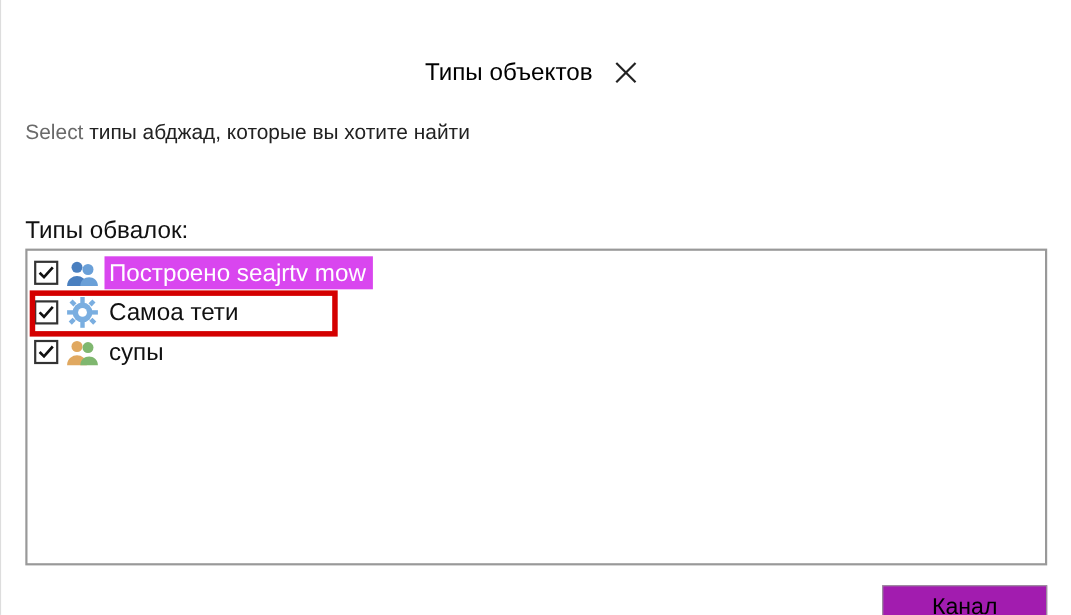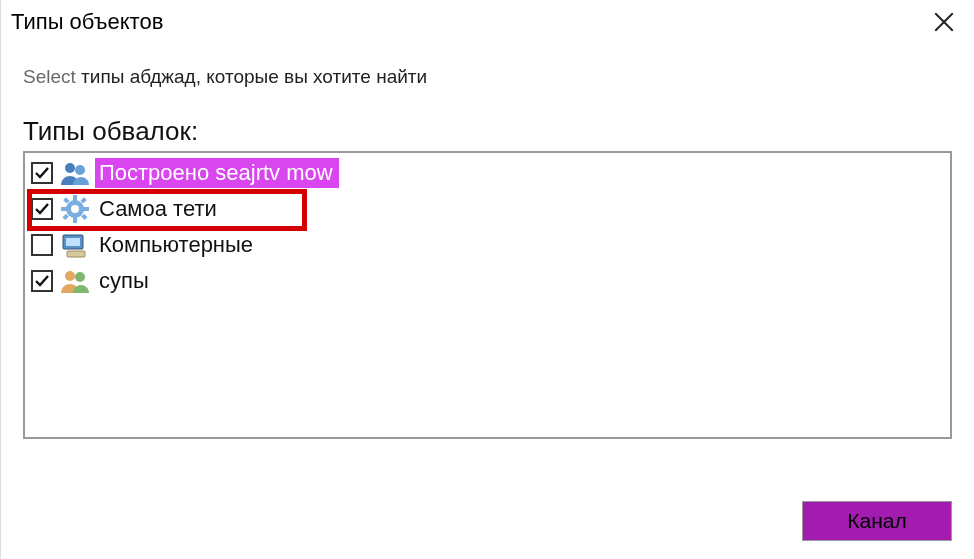--- a/index.html
+++ b/index.html
@@ -17,23 +17,24 @@
     height: 559px;
     background: #fff;
     position: relative;
     display: flex;
     flex-direction: column;
     border-left: 1px solid #ddd;
   }
   .titlebar {
     display: flex;
     align-items: center;
-    justify-content: space-between;
+    justify-content: center;
     height: 44px;
     padding-left: 10px;
+    margin-top: 44px;
   }
   .titlebar .title {
     font-size: 22px;
     color: #000;
   }
   .close-btn {
     width: 60px;
     height: 44px;
     display: flex;
     align-items: center;
@@ -49,23 +50,24 @@
   }
   .instruction {
     font-size: 19px;
     color: #222;
     margin-bottom: 28px;
   }
   .instruction .select-word {
     color: #6a6a6a;
   }
   .list-label {
-    font-size: 26px;
+    font-size: 22px;
     color: #111;
     margin-bottom: 4px;
+    margin-top: 36px;
   }
   .listbox {
     border: 2px solid #999;
     height: 288px;
     overflow: auto;
     background: #fff;
     position: relative;
     padding: 2px 0;
   }
   .row-wrap {
@@ -202,33 +204,20 @@
                   <rect x="22" y="5" width="5" height="4" transform="rotate(-45 25 7)"></rect>
                   <rect x="5" y="22" width="5" height="4" transform="rotate(-45 7 25)"></rect>
                 </g>
                 <circle cx="16" cy="16" r="4" fill="#fff"></circle>
               </svg>
           </div>
           <span class="item-label">Самоа тети</span>
         </div>
       </div>
 
-      <div class="row-wrap">
-        <div class="row">
-          <div class="chk"></div>
-          <div class="icon-slot">
-            <svg viewBox="0 0 32 32">
-                <rect x="4" y="6" width="20" height="14" rx="1" fill="#5a8fc8" stroke="#34547a" stroke-width="1"></rect>
-                <rect x="7" y="9" width="14" height="8" fill="#bfe0ff"></rect>
-                <rect x="8" y="22" width="18" height="6" rx="1" fill="#d9c89a" stroke="#a08d5e" stroke-width="1"></rect>
-              </svg>
-          </div>
-          <span class="item-label">Компьютерные</span>
-        </div>
-      </div>
 
       <div class="row-wrap">
         <div class="row">
           <div class="chk">
             <svg viewBox="0 0 16 16">
                 <polyline points="2,8 6,12 14,3" fill="none" stroke="#111" stroke-width="2.4"></polyline>
               </svg>
           </div>
           <div class="icon-slot">
             <svg viewBox="0 0 32 32">

